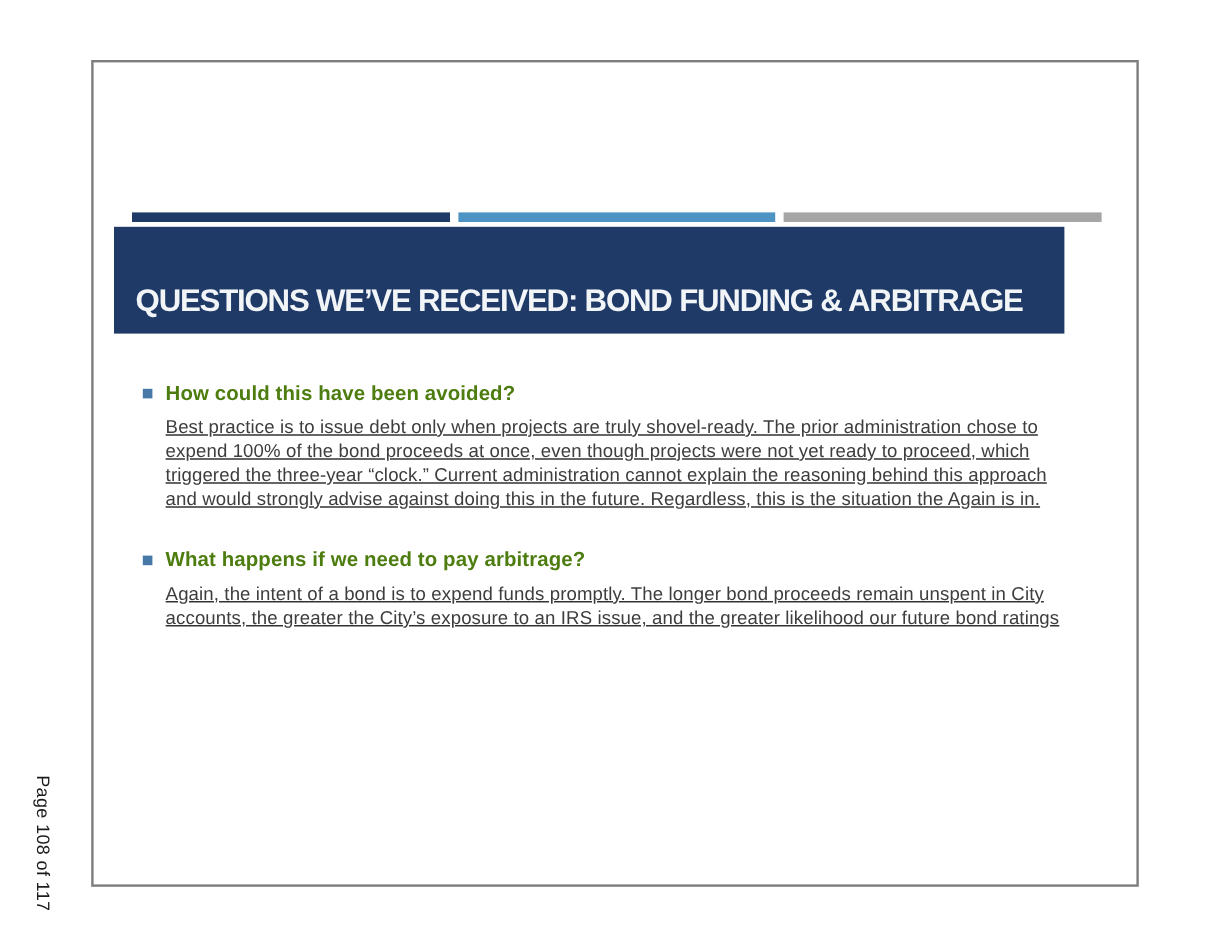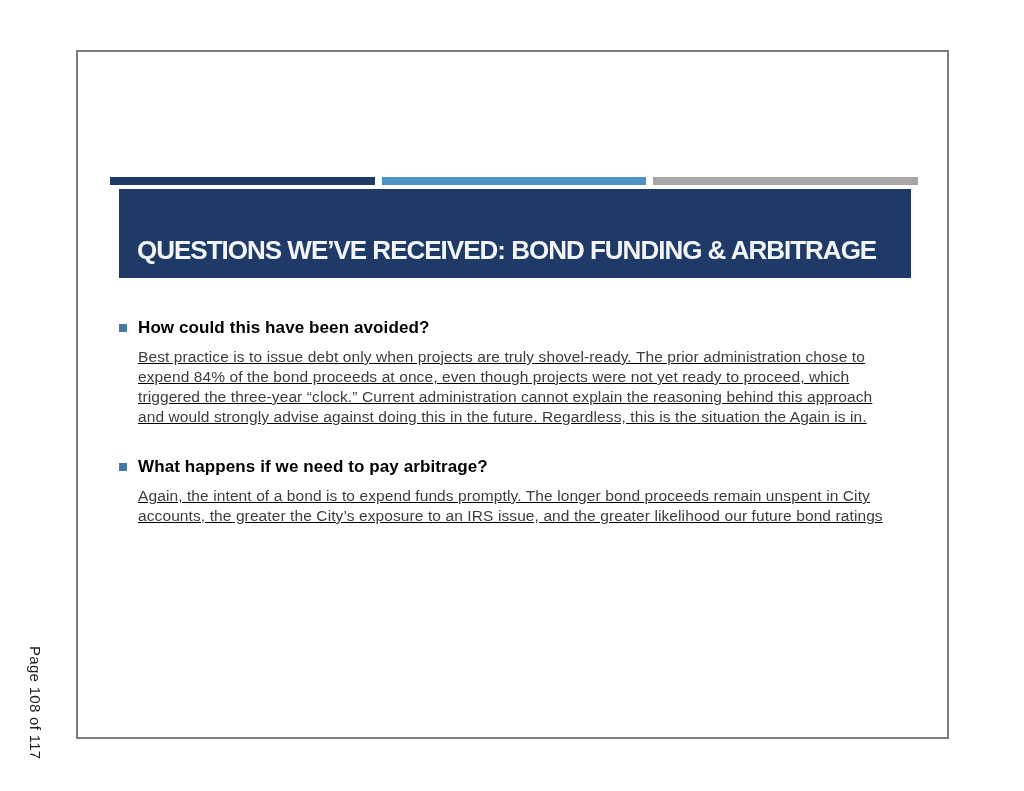--- a/index.html
+++ b/index.html
@@ -38,21 +38,21 @@
     left: 32px; top: 125px;
     width: 808px; height: 8px;
     display: flex;
     gap: 7px;
   }
   .accent-bar { flex: 1 1 0; height: 100%; }
 
   
   .title-bar {
     position: absolute;
-    left: 41px; top: 137px;
+    left: 17px; top: 137px;
     width: 792px; height: 89px;
     display: flex;
     align-items: flex-end;
     padding: 0 10px 12px 18px;
   }
   .title-text {
     color: #f2f5f8;
     font-size: 26px;
     font-weight: bold;
     letter-spacing: -1px;
@@ -69,21 +69,21 @@
     align-items: flex-start;
   }
   .bullet-square {
     width: 8px; height: 8px;
     margin: 6px 11px 0 0;
     flex: 0 0 8px;
   }
   .section-heading {
     font-size: 17px;
     font-weight: bold;
-    color: #000000;
+    color: #4d7c0f;
     letter-spacing: 0.1px;
     white-space: nowrap;
   }
   .section-body {
     margin-left: 19px;
     margin-top: 9px;
     text-decoration: underline;
   }
   .body-line {
     font-size: 15.5px;
@@ -110,21 +110,21 @@
     <div class="title-text">QUESTIONS WE’VE RECEIVED: BOND FUNDING &amp; ARBITRAGE</div>
   </div>
 
   <div class="section section-1">
     <div class="heading-row">
       <div class="bullet-square" style="background-color: rgb(72, 120, 168);"></div>
       <div class="section-heading">How could this have been avoided?</div>
     </div>
     <div class="section-body">
       <div class="body-line">Best practice is to issue debt only when projects are truly shovel-ready. The prior administration chose to</div>
-      <div class="body-line">expend 84% of the bond proceeds at once, even though projects were not yet ready to proceed, which</div>
+      <div class="body-line">expend 100% of the bond proceeds at once, even though projects were not yet ready to proceed, which</div>
       <div class="body-line">triggered the three-year “clock.” Current administration cannot explain the reasoning behind this approach</div>
       <div class="body-line">and would strongly advise against doing this in the future. Regardless, this is the situation the Again is in.</div>
     </div>
   </div>
 
   <div class="section section-2">
     <div class="heading-row">
       <div class="bullet-square" style="background-color: rgb(72, 120, 168);"></div>
       <div class="section-heading">What happens if we need to pay arbitrage?</div>
     </div>

